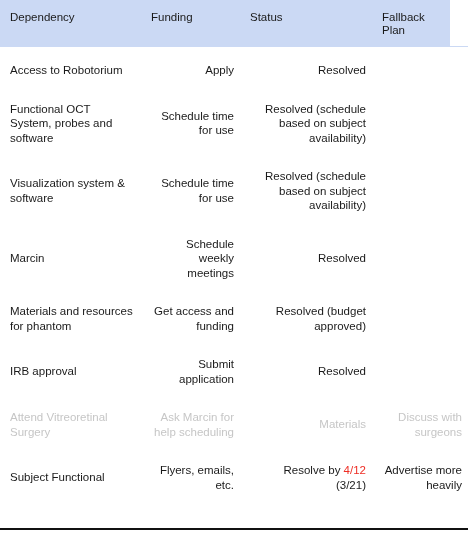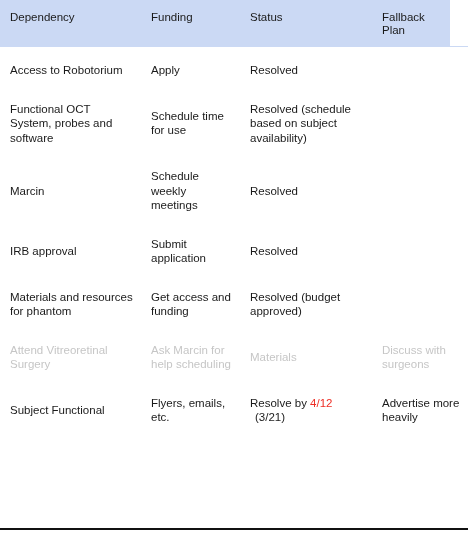--- a/index.html
+++ b/index.html
@@ -66,20 +66,21 @@
     background: #ffffff;
   }
   tbody tr.row-dim td {
     color: #c6c6c6;
   }
 
   tbody td.col-sol,
   tbody td.col-status,
   tbody td.col-fallback {
     padding-left: 10px;
+    text-align: right;
   }
 
   .accent-red { color: #ee2d24; }
   .indent-line { padding-left: 5px; display: inline-block; }
 
   .bottom-rule {
     position: absolute;
     left: 0;
     top: 528px;
     width: 468px;
@@ -130,39 +131,45 @@
         <td class="col-fallback"></td>
       </tr>
 
       <tr>
         <td class="col-dep">Functional OCT System, probes and software</td>
         <td class="col-sol">Schedule time for use</td>
         <td class="col-status">Resolved (schedule based on subject availability)</td>
         <td class="col-fallback"></td>
       </tr>
 
+      <tr>
+        <td class="col-dep">Visualization system &amp; software</td>
+        <td class="col-sol">Schedule time for use</td>
+        <td class="col-status">Resolved (schedule based on subject availability)</td>
+        <td class="col-fallback"></td>
+      </tr>
 
       <tr>
         <td class="col-dep">Marcin</td>
         <td class="col-sol">Schedule weekly meetings</td>
         <td class="col-status">Resolved</td>
         <td class="col-fallback"></td>
       </tr>
 
       <tr>
-        <td class="col-dep">IRB approval</td>
-        <td class="col-sol">Submit application</td>
-        <td class="col-status">Resolved</td>
+        <td class="col-dep">Materials and resources for phantom</td>
+        <td class="col-sol">Get access and funding</td>
+        <td class="col-status">Resolved (budget approved)</td>
         <td class="col-fallback"></td>
       </tr>
 
       <tr>
-        <td class="col-dep">Materials and resources for phantom</td>
-        <td class="col-sol">Get access and funding</td>
-        <td class="col-status">Resolved (budget approved)</td>
+        <td class="col-dep">IRB approval</td>
+        <td class="col-sol">Submit application</td>
+        <td class="col-status">Resolved</td>
         <td class="col-fallback"></td>
       </tr>
 
       <tr class="row-dim">
         <td class="col-dep">Attend Vitreoretinal Surgery</td>
         <td class="col-sol">Ask Marcin for help scheduling</td>
         <td class="col-status">Materials</td>
         <td class="col-fallback">Discuss with surgeons</td>
       </tr>
 

